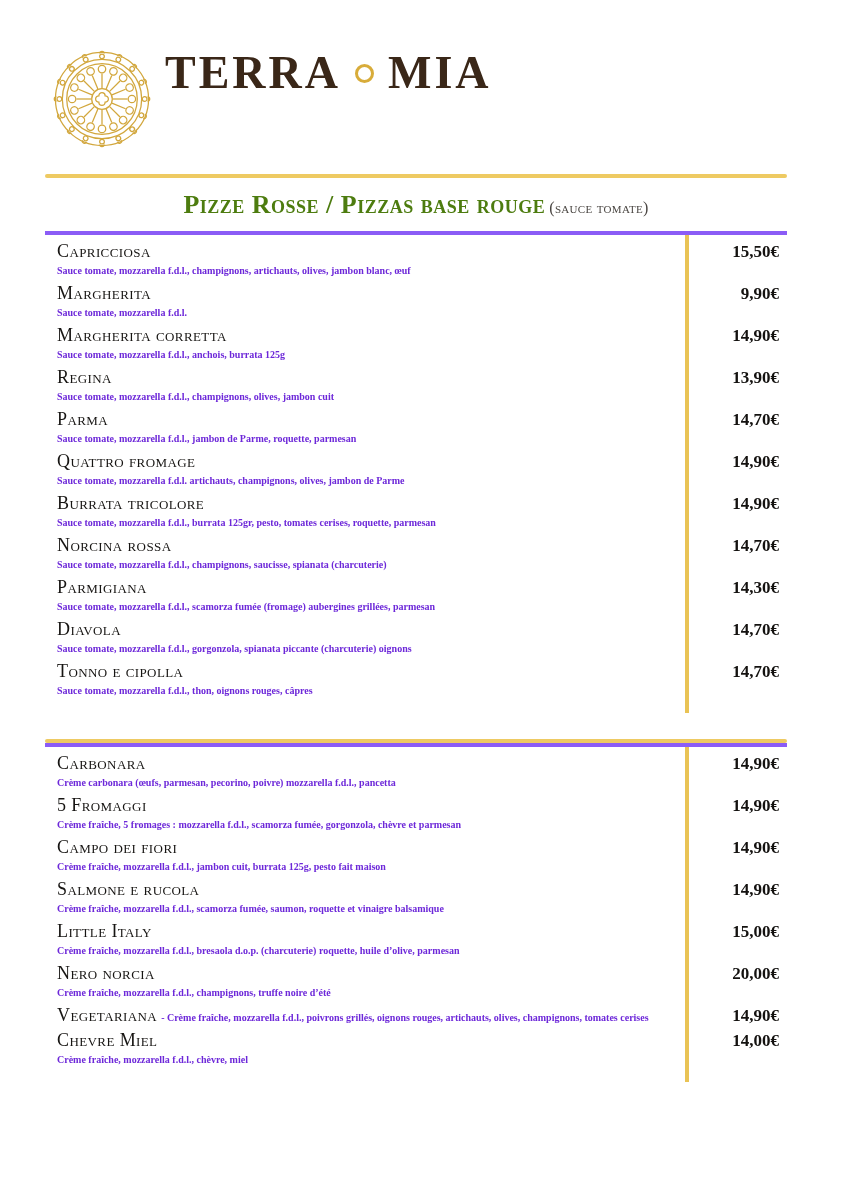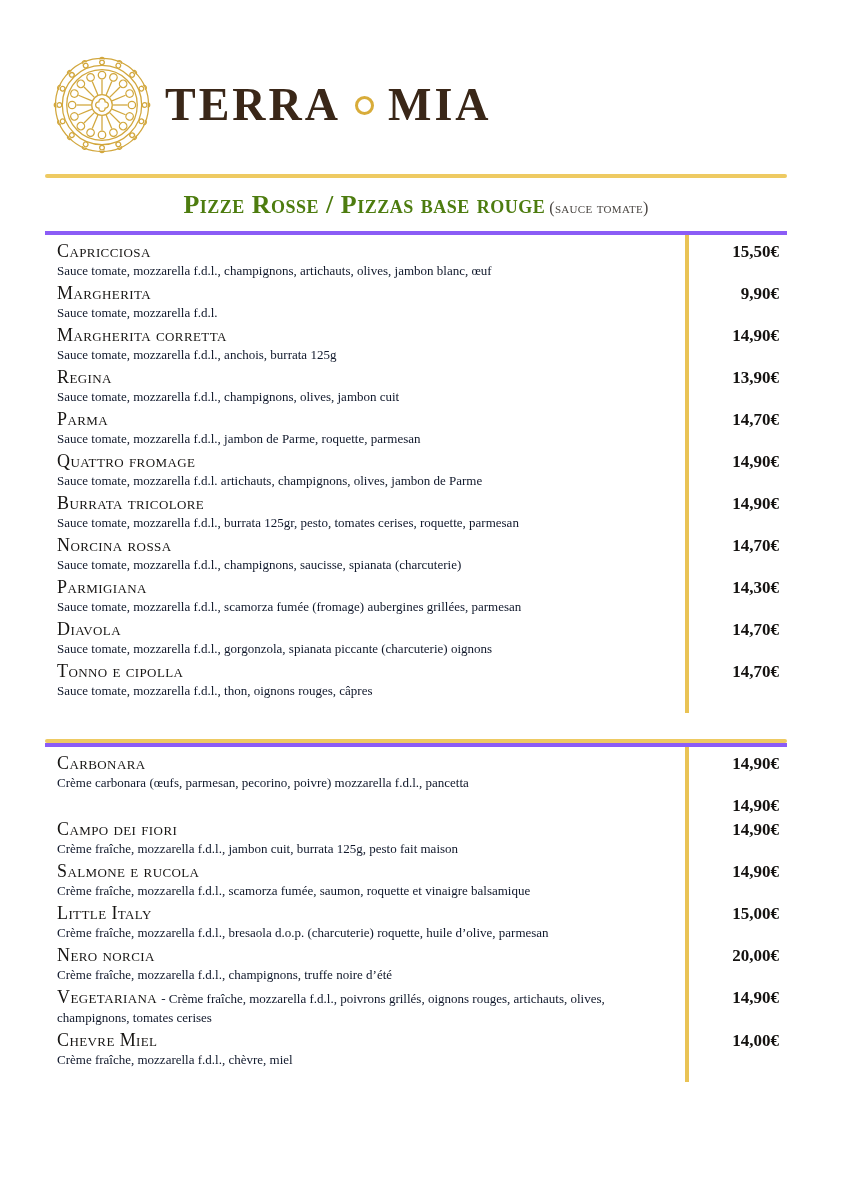--- a/index.html
+++ b/index.html
@@ -5,21 +5,21 @@
   html,body{margin:0;padding:0;background:#ffffff;}
   body{
     width:848px;height:1200px;
     font-family:"Liberation Serif", serif;
     color:#1e1c1a;
     overflow:hidden;
   }
   .page{width:742px;padding-left:45px;padding-top:50px;}
 
   
-  .brand{display:flex;align-items:center;height:110px;margin-bottom:14px;}
+  .brand{display:flex;align-items:flex-start;height:110px;margin-bottom:14px;}
   .brand-logo{width:98px;height:98px;flex:0 0 auto;margin-left:8px;}
   .brand-title{display:flex;align-items:center;margin-left:14px;}
   .brand-word{
     font-size:46px;font-weight:700;color:#3a2718;
     letter-spacing:3px;line-height:1;
   }
   .brand-dot{
     width:13px;height:13px;border:3px solid #d8ac3a;border-radius:50%;
     margin:0 14px;display:inline-block;
   }
@@ -55,21 +55,21 @@
     width:640px;box-sizing:border-box;
     padding-left:12px;padding-right:22px;
   }
   .row-name{
     display:block;
     font-variant:small-caps;font-size:18px;line-height:20px;
     letter-spacing:0.4px;color:#171513;
   }
   .row-desc{
     display:block;
-    font-size:13px;line-height:19px;color:#0f172a;
+    font-size:10px;line-height:19px;color:#6d28d9;font-weight:bold;
   }
   .row-left.inline .row-name,
   .row-left.inline .row-desc{display:inline;}
   .row-price{
     flex:1;text-align:right;padding-right:8px;padding-top:1px;
     font-weight:700;font-size:17px;line-height:20px;color:#141210;
     white-space:nowrap;
   }
 
   .section-gap{height:26px;}
@@ -210,20 +210,24 @@
   <div class="menu-items">
     <div class="col-divider"></div>
   <div class="menu-row">
     <div class="row-left">
       <span class="row-name">Carbonara</span>
       <span class="row-desc">Crème carbonara (œufs, parmesan, pecorino, poivre) mozzarella f.d.l., pancetta</span>
     </div>
     <div class="row-price">14,90€</div>
   </div>
       <div class="menu-row">
+    <div class="row-left">
+      <span class="row-name">5 Fromaggi</span>
+      <span class="row-desc">Crème fraîche, 5 fromages : mozzarella f.d.l., scamorza fumée, gorgonzola, chèvre et parmesan</span>
+    </div>
     <div class="row-price">14,90€</div>
   </div>
       <div class="menu-row">
     <div class="row-left">
       <span class="row-name">Campo dei fiori</span>
       <span class="row-desc">Crème fraîche, mozzarella f.d.l., jambon cuit, burrata 125g, pesto fait maison</span>
     </div>
     <div class="row-price">14,90€</div>
   </div>
       <div class="menu-row">

